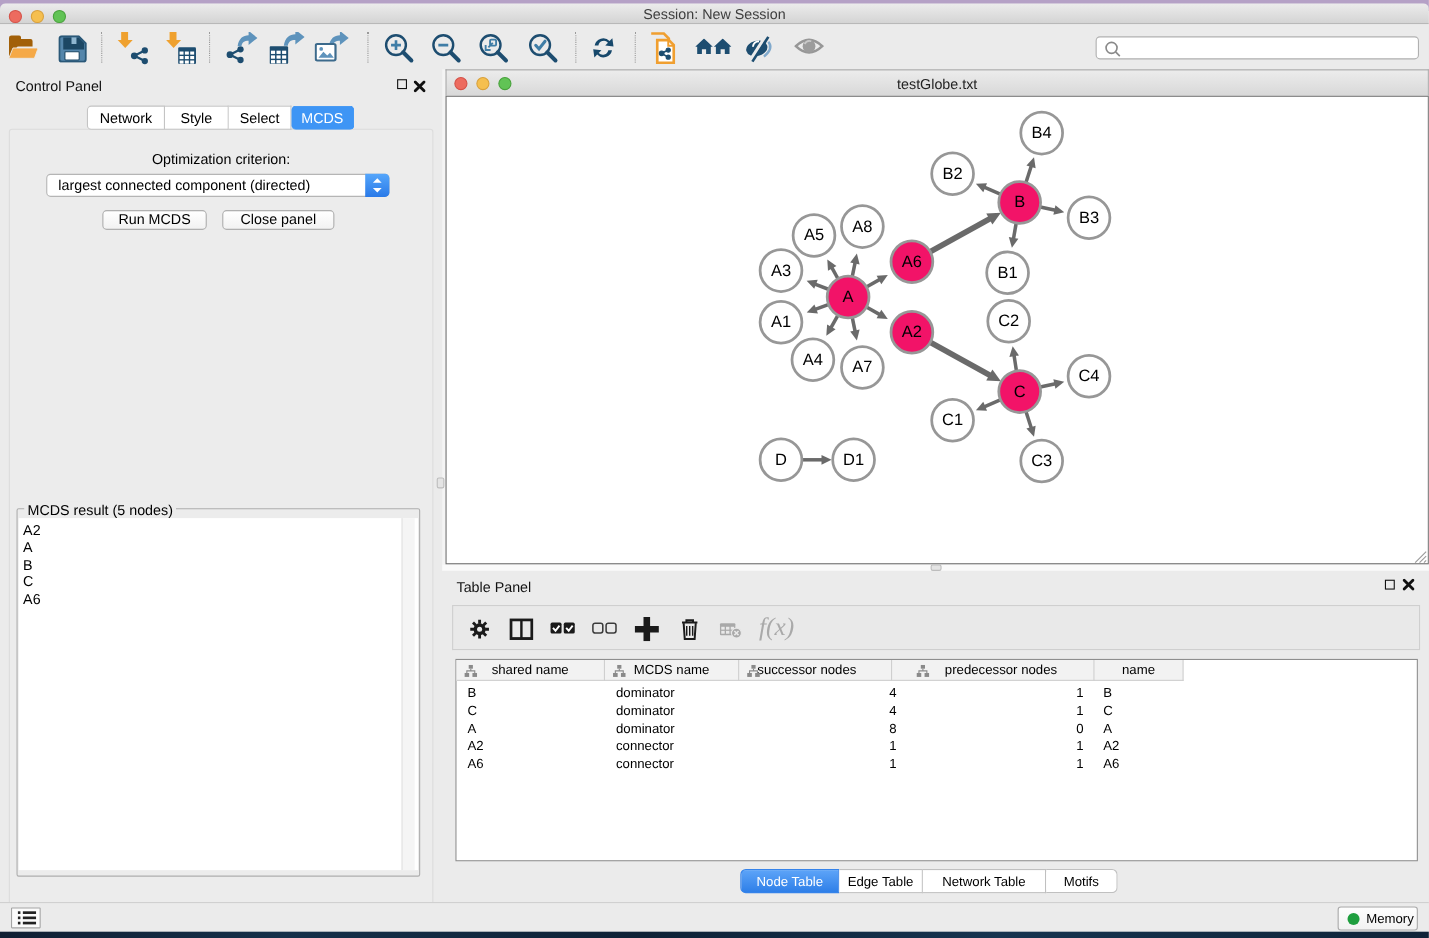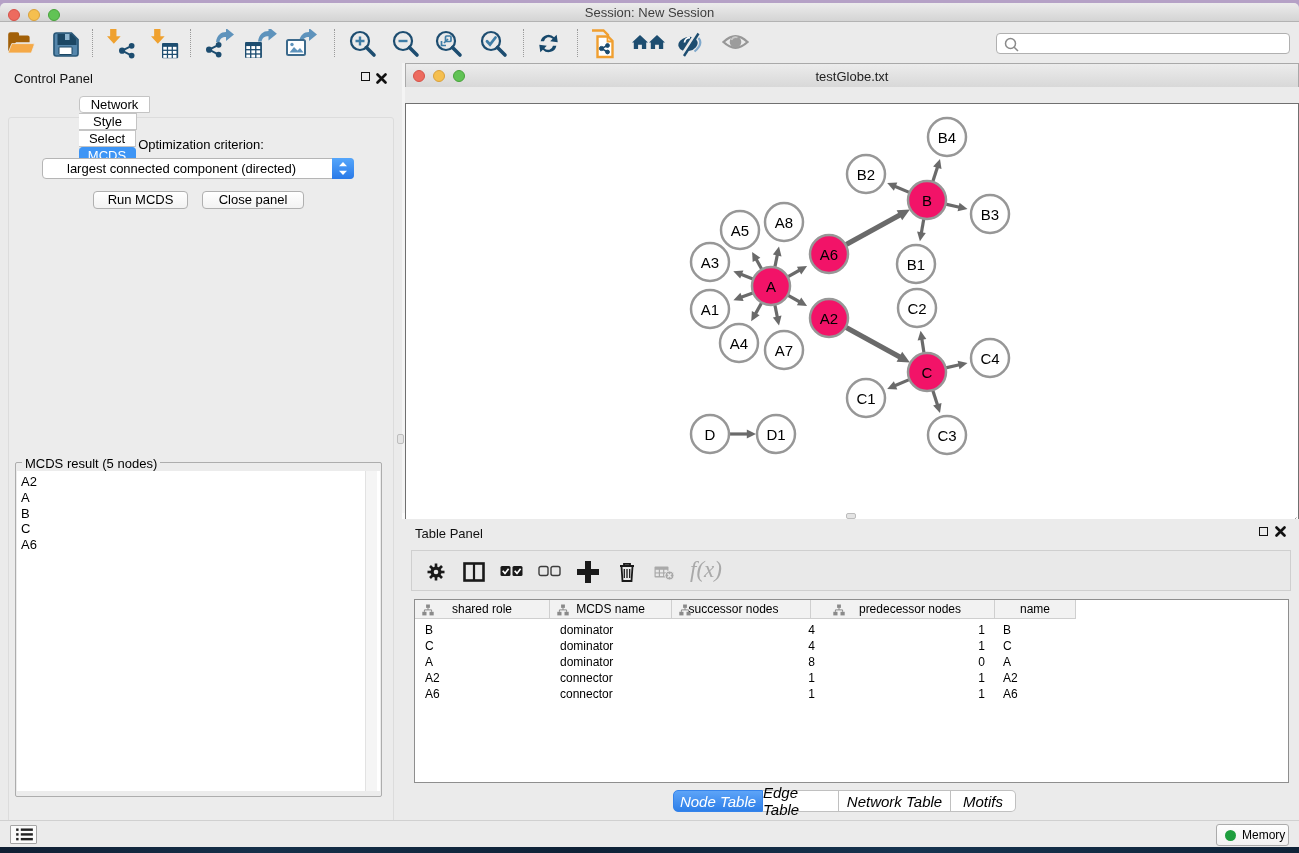--- a/index.html
+++ b/index.html
@@ -27,32 +27,32 @@
 .tsep { position:absolute; top:6px; height:28px; width:0;
   border-left:1px dotted #9a9a9a; }
 .ticon { position:absolute; top:5px; }
 #searchbox { position:absolute; left:996px; top:10px; width:294px; height:21px;
   background:#fff; border:1px solid #b0b0b0; border-radius:4px; }
 
 
 #cpanel { left:0; top:63px; width:402px; height:757px; background:#ebebeb; }
 #cpanel .hdr { position:absolute; left:14px; top:8px; font-size:13px; color:#111; }
 .winbtns { position:absolute; font-weight:bold; color:#111; }
-#cp-tabs { position:absolute; left:79px; top:33px; height:40px; display:flex;flex-direction:column; }
+#cp-tabs { position:absolute; left:79px; top:33px; height:40px; display:flex; }
 .cptab { height:22px; border:1px solid #c4c4c4; border-left:none; background:#fff;
   font-size:13px; color:#000; display:flex; align-items:center; justify-content:center; }
 .cptab:first-child { border-left:1px solid #c4c4c4; border-radius:4px 0 0 4px; }
 .cptab.sel { background:#3e95f5; color:#fff; border-color:#3e95f5; border-radius:4px; }
 #cp-body { position:absolute; left:8px; top:54px; width:386px; height:749px;
   background:#ececec; border:1px solid #dcdcdc; border-radius:3px; }
 #opt-label { position:absolute; left:0; width:100%; top:74px; text-align:center;
   font-size:13px; color:#000; }
 #opt-select { position:absolute; left:42px; top:95px; width:312px; height:21px;
   background:#fff; border:1px solid #b5b5b5; border-radius:4px; font-size:13px;
-  color:#000; line-height:19px; padding-left:24px; }
+  color:#000; line-height:19px; padding-left:10px; }
 #opt-select .stepper { position:absolute; right:-1px; top:-1px; width:22px; height:21px;
   background:linear-gradient(#55a6fb,#2a7ae8); border-radius:0 4px 4px 0; }
 .btn { position:absolute; height:18px; background:linear-gradient(#ffffff,#f2f2f2);
   border:1px solid #b0b0b0; border-radius:4px; font-size:13px; color:#000;
   text-align:center; line-height:16px; }
 #mcds-group { position:absolute; left:15px; top:393px; width:367px; height:341px; }
 #mcds-group .gb { position:absolute; left:0; top:6px; right:0; bottom:0;
   border:1px solid #adadad; border-radius:2px; }
 #mcds-group .gt { position:absolute; left:7px; top:0; background:#ececec; padding:0 3px;
   font-size:13px; color:#000; }
@@ -62,39 +62,39 @@
 #mcds-scroll { position:absolute; right:3px; top:0px; width:12px; height:320px;
   background:#f5f5f5; border-left:1px solid #e2e2e2; }
 
 
 #netwin { left:405px; top:63px; width:894px; height:450px;padding-left:18px; }
 #net-titlebar { position:absolute; left:0; top:0; width:894px; height:24px;
   background:linear-gradient(#ececec,#d8d8d8); border:1px solid #a9a9a9; border-bottom:none; }
 #net-titlebar .title { position:absolute; left:0; right:0; top:5px; text-align:center;
   font-size:13px; color:#222; }
 #net-canvas { position:absolute; left:0px; top:24px; width:894px; height:426px;
-  background:#fff; border:1px solid #707070;margin-top:16px; }
+  background:#fff; border:1px solid #707070; }
 
 
 #tpanel { left:402px; top:519px; width:897px; height:301px; background:#ebebeb; }
 #tpanel .hdr { position:absolute; left:13px; top:7px; font-size:13px; color:#111; }
 #t-toolbar { position:absolute; left:9px; top:31px; width:880px; height:41px;
   background:#e9e9e9; border:1px solid #cfcfcf; }
 #t-table { position:absolute; left:12px; top:80px; width:875px; height:184px;
   background:#fff; border:1px solid #8e8e8e; }
 #t-head { position:absolute; left:0; top:0; width:661px; height:19px; background:#f2f2f2;
   border-bottom:1px solid #cfcfcf; }
 .th { position:absolute; top:0; height:19px; border-right:1px solid #cfcfcf;
   font-size:12px; color:#000; text-align:center; line-height:19px; }
 .tr { position:absolute; left:0; width:100%; height:16px; font-size:12px; color:#000; }
 .td { position:absolute; top:0; height:16px; line-height:16px; }
 #t-tabs { position:absolute; left:271px; top:271px; height:22px; display:flex;
   border-radius:5px; }
 .ttab { height:22px; border:1px solid #c0c0c0; border-left:none; background:#fff;
-  font-size:15px; color:#000; display:flex; align-items:center; justify-content:center;font-style:italic; }
+  font-size:12px; color:#000; display:flex; align-items:center; justify-content:center; }
 .ttab:first-child { border-left:1px solid #c0c0c0; border-radius:5px 0 0 5px; }
 .ttab:last-child { border-radius:0 5px 5px 0; }
 .ttab.sel { background:linear-gradient(#5da4f8,#2e7fe8); color:#fff; border-color:#3583ea; border-radius:5px 0 0 5px; }
 
 
 #statusbar { left:0; top:820px; width:1299px; height:27px; background:#ebebeb;
   border-top:1px solid #d0d0d0; }
 #sb-listbtn { position:absolute; left:10px; top:4px; width:27px; height:19px;
   background:#fbfbfb; border:1px solid #a5a5a5; border-radius:1px; }
 #sb-mem { position:absolute; left:1216px; top:3px; width:73px; height:22px;
@@ -451,21 +451,21 @@
           <circle cx="15.5" cy="11.5" r="4.5" fill="#a9a9a9" stroke="#e9e9e9" stroke-width="1"></circle>
           <path d="M13.6 9.6 l3.8 3.8 M17.4 9.6 l-3.8 3.8" stroke="#e9e9e9" stroke-width="1.4"></path>
         </g>
       </svg>
     <svg style="position:absolute;left:278px;top:9px" width="40" height="24" viewBox="0 0 40 24">
         <text x="0" y="17" font-family="Liberation Serif, serif" font-style="italic" font-size="23" fill="#a9a9a9">f(x)</text>
       </svg>
     </div>
   <div id="t-table">
     <div id="t-head">
-      <div class="th" style="left:0px;width:135px">shared role</div>
+      <div class="th" style="left:0px;width:135px">shared name</div>
       <svg width="12" height="12" viewBox="0 0 12 12" style="position:absolute;left:7px;top:4px">
           <g fill="#8a8a8a" stroke="none">
             <rect x="4.1" y="0.5" width="3.8" height="3.4"></rect>
             <rect x="0.3" y="7.8" width="4.2" height="3.6"></rect>
             <rect x="7.5" y="7.8" width="4.2" height="3.6"></rect>
           </g>
           <path d="M6 3.9 v2 M2.4 7.8 v-1.9 h7.2 v1.9" fill="none" stroke="#8a8a8a" stroke-width="1"></path>
         </svg>
       <div class="th" style="left:135px;width:122px">MCDS name</div>
       <svg width="12" height="12" viewBox="0 0 12 12" style="position:absolute;left:142px;top:4px">

